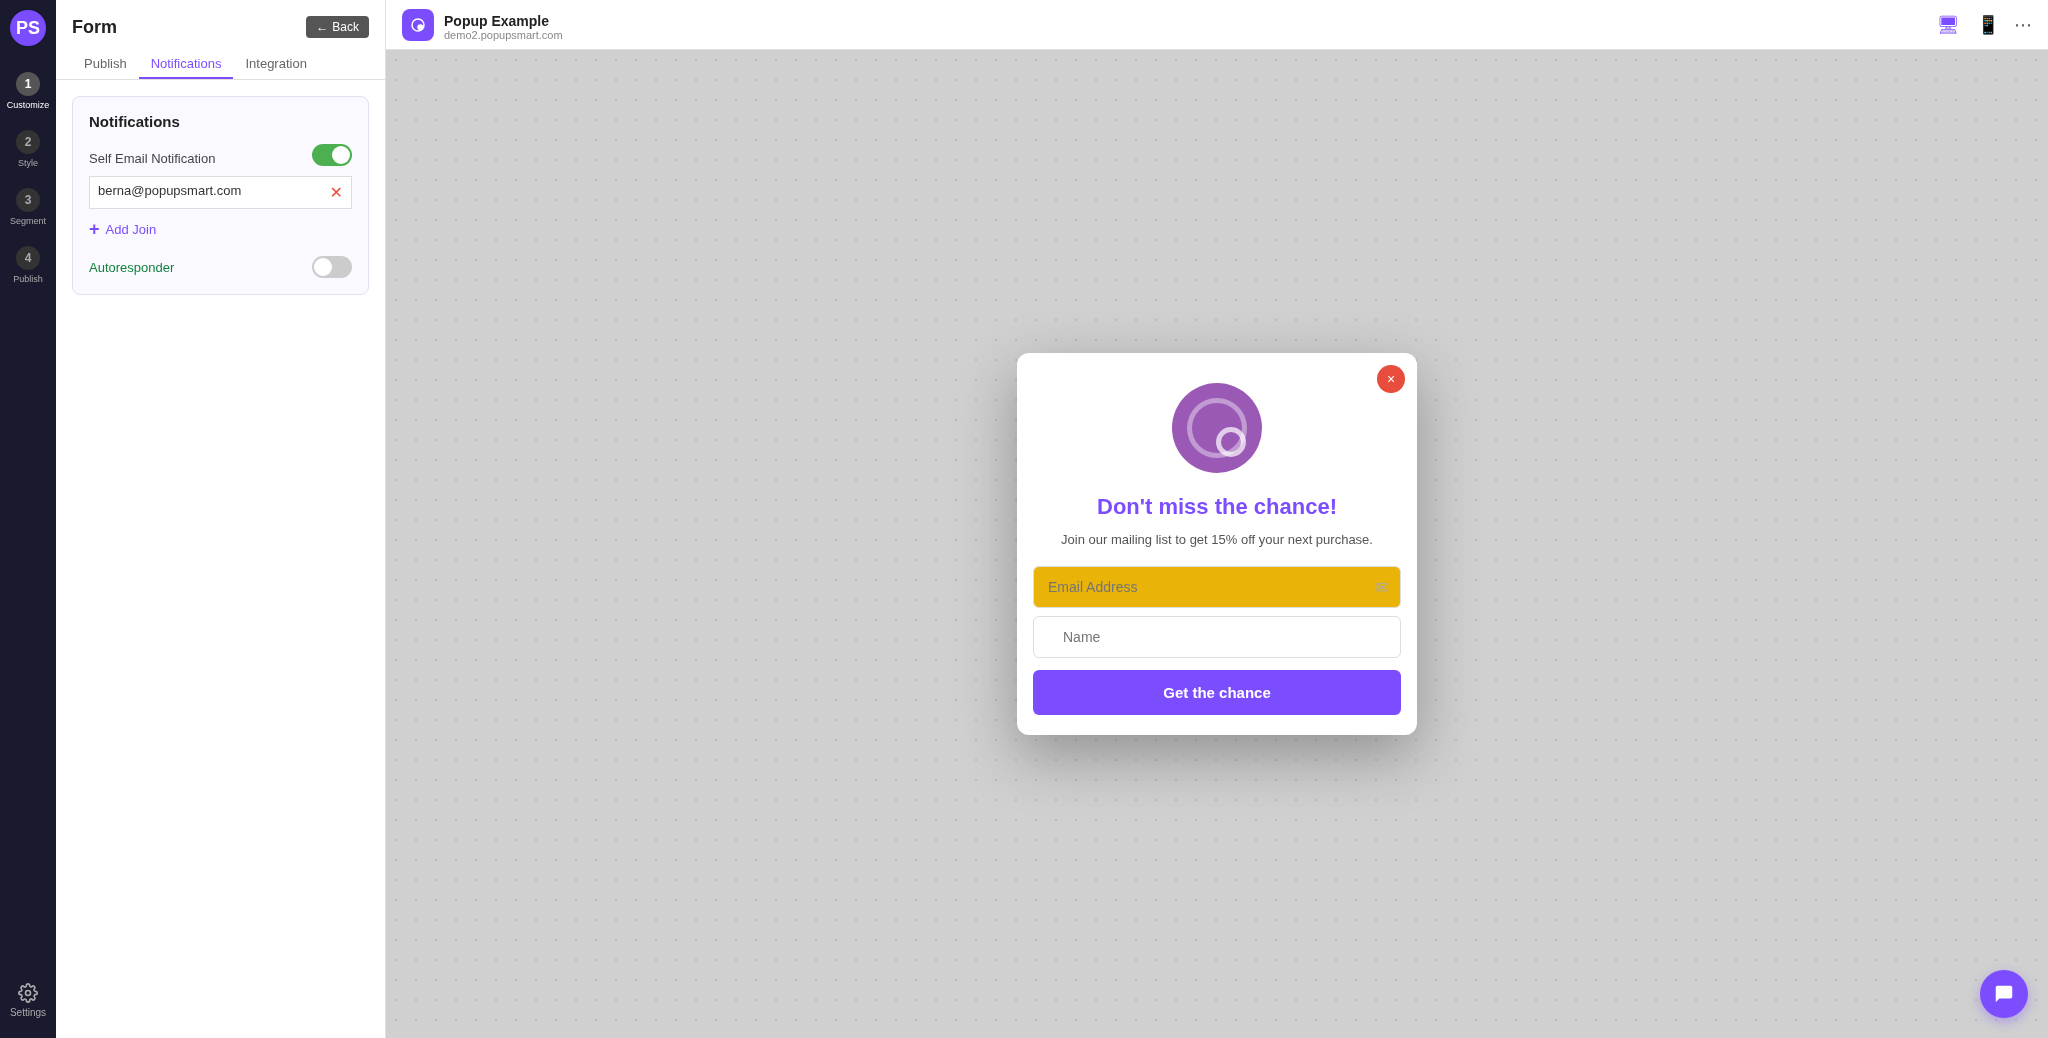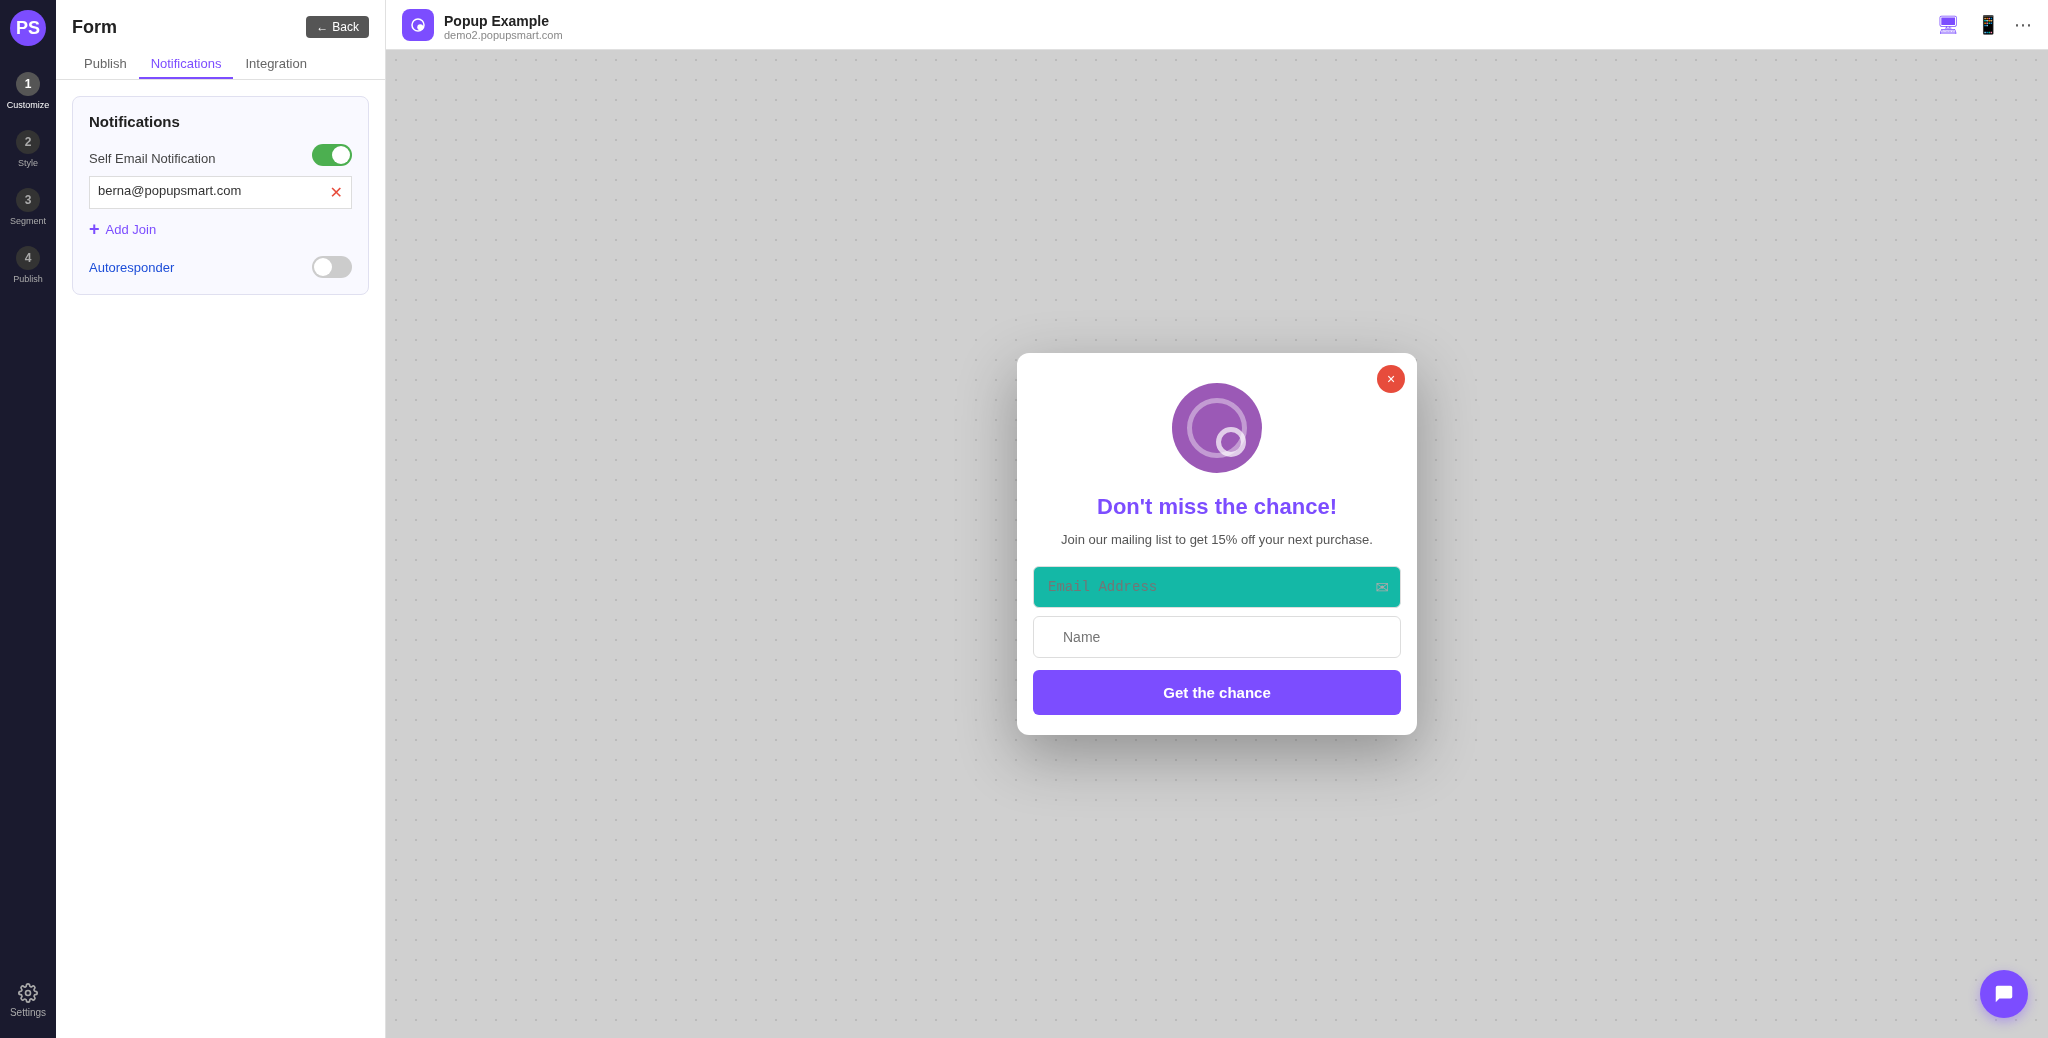--- a/index.html
+++ b/index.html
@@ -148,21 +148,21 @@
       color: #e74c3c; font-size: 16px; display: flex; align-items: center;
     }
     .add-email-btn {
       display: flex; align-items: center; gap: 6px;
       color: #7c4dff; font-size: 13px; cursor: pointer;
       margin-bottom: 16px;
     }
     .autoresponder-row {
       display: flex; align-items: center; justify-content: space-between;
     }
-    .autoresponder-label { font-size: 13px; color: #1d4ed8; }
+    .autoresponder-label { font-size: 13px; color: #15803d; }
 
     
     .main-area {
       flex: 1;
       background: #c8c8c8;
       position: relative;
       display: flex; align-items: center; justify-content: center;
     }
     .top-bar {
       position: absolute; top: 0; left: 0; right: 0;
@@ -392,21 +392,21 @@
             <div style="width:30px; height:30px; border-radius:50%; border: 5px solid rgba(255,255,255,0.7); position:absolute; bottom:6px; right:6px;"></div>
           </div>
         </div>
       </div>
 
       <div class="popup-heading">Don't miss the chance!</div>
       <div class="popup-subtext">Join our mailing list to get 15% off your next purchase.</div>
 
       <div class="popup-form">
         <div class="popup-input-wrap">
-          <input class="" type="email" style="width: 100%; border: 1px solid rgb(221, 221, 221); border-radius: 6px; padding: 12px 40px 12px 14px; font-size: 14px; color: rgb(51, 51, 51); outline: none; background: #14b8a6; font-family: Liberation Mono, monospace;" placeholder="Email Address">
+          <input class="" type="email" style="width: 100%; border: 1px solid rgb(221, 221, 221); border-radius: 6px; padding: 12px 40px 12px 14px; font-size: 14px; color: rgb(51, 51, 51); outline: none; background: #eab308;" placeholder="Email Address">
           <span class="popup-input-icon">✉</span>
         </div>
 
         <div class="popup-input-wrap">
           <input type="text" style="width: 100%; border: 1px solid rgb(221, 221, 221); border-radius: 6px; padding: 12px 29px; font-size: 14px; color: rgb(51, 51, 51); outline: none; background: white;" placeholder="Name">
         </div>
 
 
         <button class="popup-submit">Get the chance</button>
       </div>

